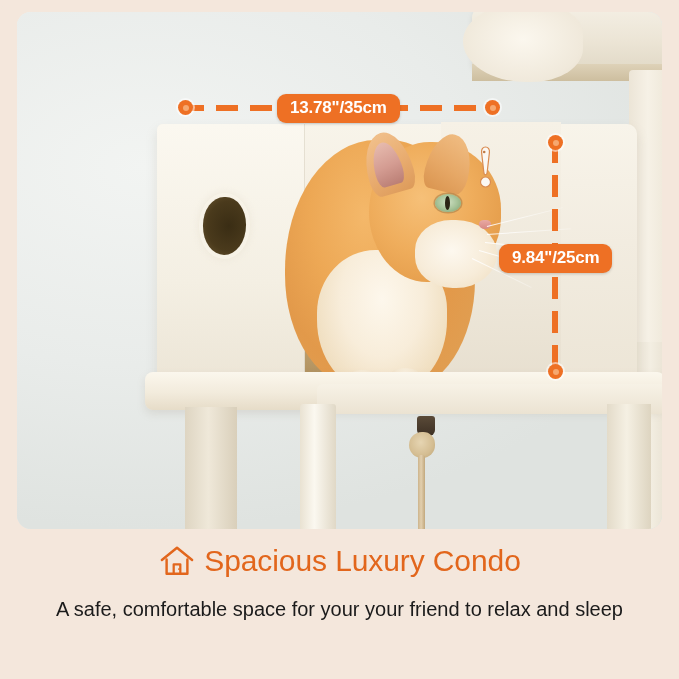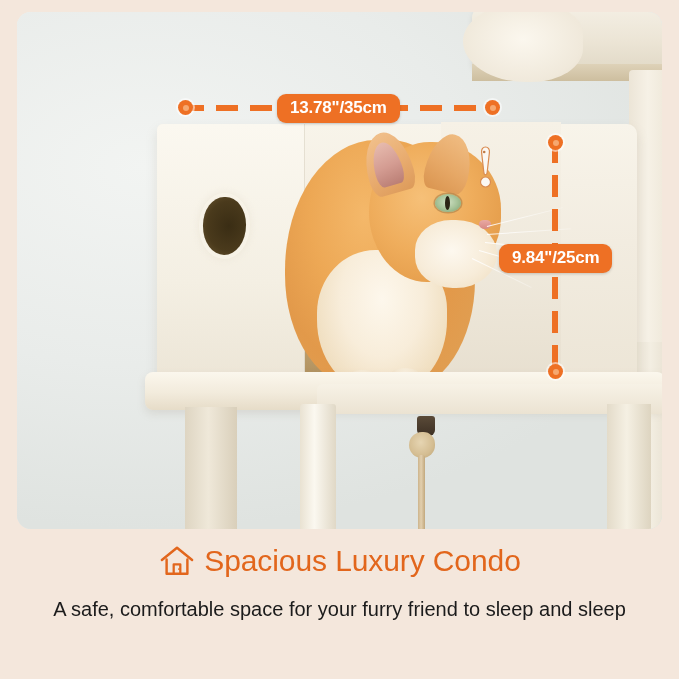--- a/index.html
+++ b/index.html
@@ -441,16 +441,16 @@
   <div class="caption">
     <div class="caption-title-row">
       <svg class="home-icon" viewBox="0 0 40 36">
         <path d="M4 17 L20 4 L36 17" fill="none" stroke="#E2661C" stroke-width="2.6" stroke-linecap="round" stroke-linejoin="round"></path>
         <path d="M9 16.5 L9 31.5 L31 31.5 L31 16.5" fill="none" stroke="#E2661C" stroke-width="2.6" stroke-linecap="round" stroke-linejoin="round"></path>
         <path d="M16.5 31.5 L16.5 21.5 L23.5 21.5 L23.5 31.5" fill="none" stroke="#E2661C" stroke-width="2.4" stroke-linejoin="round"></path>
         <circle cx="22" cy="26.5" r="0.9" fill="#E2661C"></circle>
       </svg>
       <div class="caption-title">Spacious Luxury Condo</div>
     </div>
-    <div class="caption-sub">A safe, comfortable space for your furry friend to sleep and sleep</div>
+    <div class="caption-sub">A safe, comfortable space for your your friend to relax and sleep</div>
   </div>
 
 </div>
 
 </body></html>

